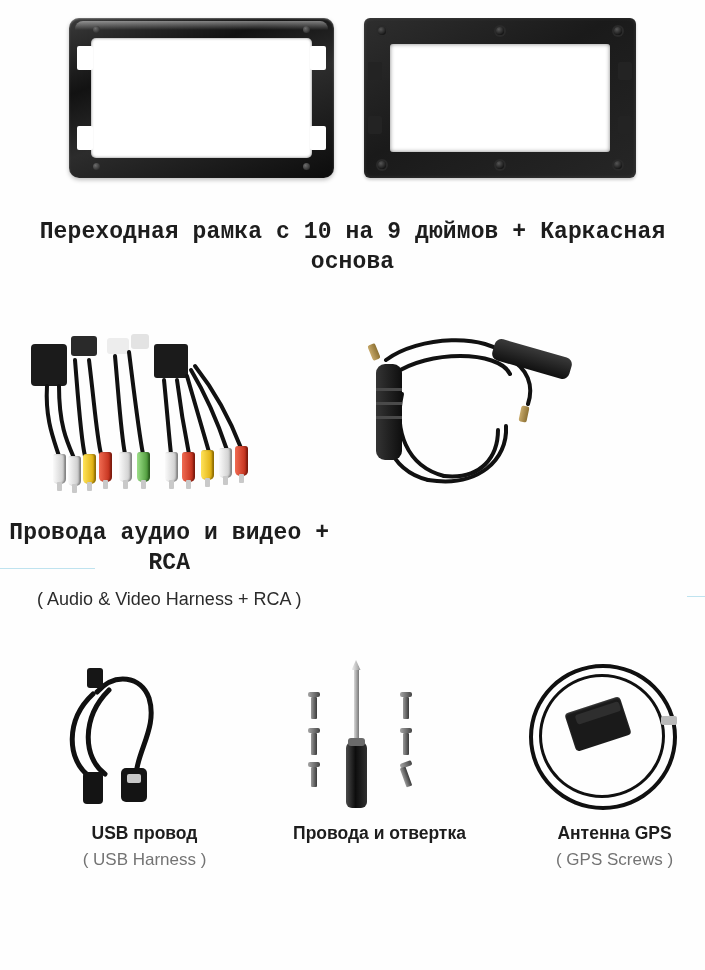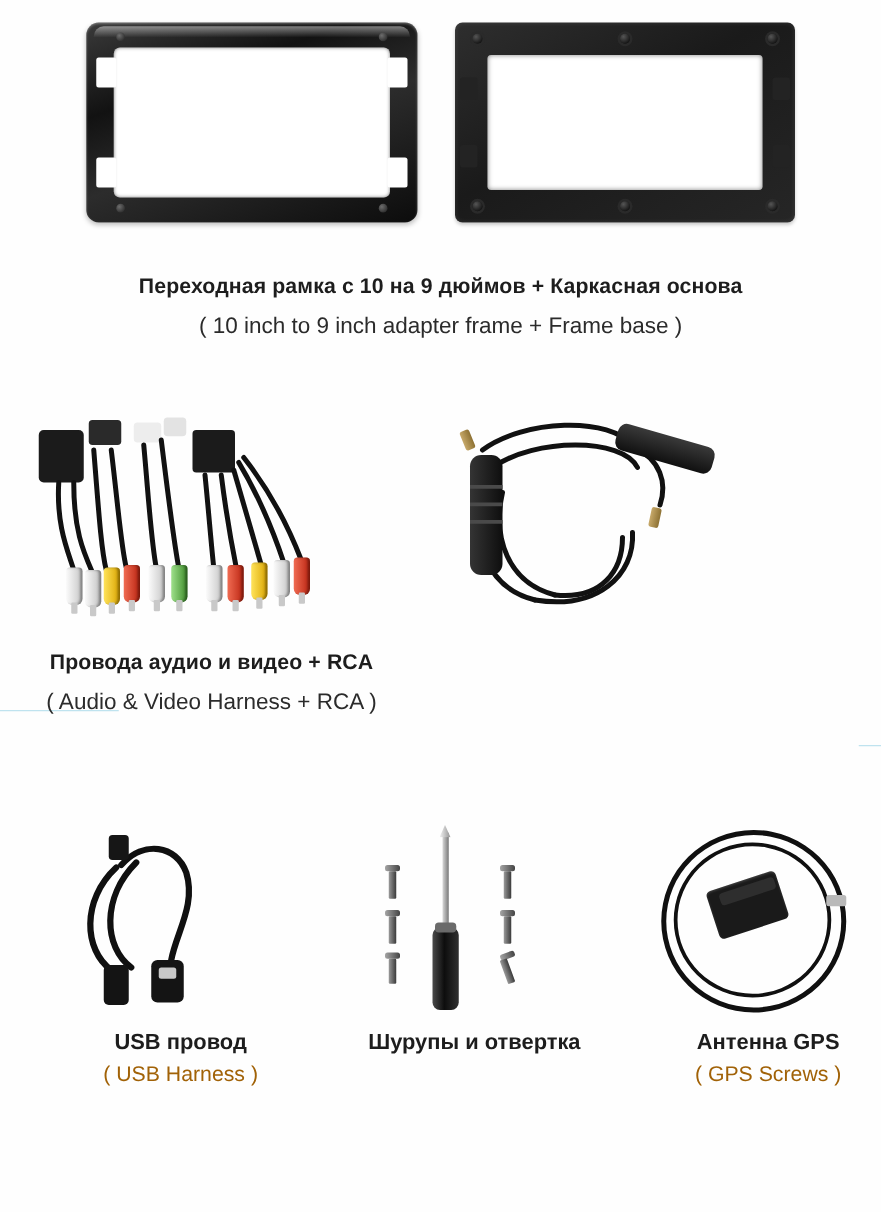--- a/index.html
+++ b/index.html
@@ -37,25 +37,26 @@
     justify-content: center;
     align-items: flex-end;
     gap: 30px;
   }
 
   .caption-block {
     text-align: center;
     width: 100%;
   }
   .caption-ru {
-    font-size: 17px;
+    font-size: 23px;
     font-weight: bold;
     color: #1d1d1d;
     letter-spacing: 0.1px;
     line-height: 1.3;
+    font-family: Liberation Mono, monospace;
   }
   .caption-en {
     font-size: 18px;
     font-weight: normal;
     color: #2b2b2b;
     line-height: 1.45;
     margin-top: 7px;
   }
 
   
@@ -206,21 +207,21 @@
     display: flex;
     flex-direction: column;
     align-items: center;
   }
   .art-box-sm {
     position: relative;
     width: 200px;
     height: 165px;
   }
   .caption-ru-sm { font-size: 17.5px; font-weight: bold; color: #1d1d1d; }
-  .caption-en-sm { font-size: 17px; color: #a16207; margin-top: 6px; }
+  .caption-en-sm { font-size: 17px; color: #737373; margin-top: 6px; }
 
   .screw {
     position: absolute;
     width: 6px;
     background: linear-gradient(to right,#9a9a9a,#3a3a3a);
     border-radius: 1px;
   }
   .screw-head {
     position: absolute;
     width: 12px; height: 5px;
@@ -301,21 +302,20 @@
         <div class="base-hole bh3"></div>
         <div class="base-hole bh4"></div>
         <div class="base-hole bh5"></div>
         <div class="base-hole bh6"></div>
       </div>
 
     </div>
 
     <div class="caption-block" style="margin-top:40px;">
       <div class="caption-ru">Переходная рамка с 10 на 9 дюймов + Каркасная основа</div>
-      <div class="caption-en">( 10 inch to 9 inch adapter frame + Frame base )</div>
     </div>
   </div>
 
   <div class="section" id="section-harness">
     <div class="two-col">
 
       <div class="half">
         <div class="art-box">
 
           <div class="harness-plug" style="left:12px;top:14px;width:36px;height:42px;border-radius:4px;"></div>
@@ -450,21 +450,21 @@
           <div class="screw" style="left:123px;top:83px;height:22px;"></div>
           <div class="screw-head" style="left:120px;top:112px;transform:rotate(-20deg);"></div>
           <div class="screw" style="left:123px;top:117px;height:20px;transform:rotate(-20deg);"></div>
 
           <div class="driver-shaft" style="left:74px;top:16px;height:78px;"></div>
           <div style="position:absolute;left:72px;top:10px;width:9px;height:10px;background:linear-gradient(to right,#efefef,#8e8e8e);clip-path:polygon(50% 0,100% 100%,0 100%);"></div>
           <div class="driver-handle" style="left:66px;top:92px;width:21px;height:66px;"></div>
           <div style="position:absolute;left:68px;top:88px;width:17px;height:8px;background:#6a6a6a;border-radius:3px;"></div>
         </div>
         <div class="caption-block" style="margin-top:8px;">
-          <div class="caption-ru-sm">Шурупы и отвертка</div>
+          <div class="caption-ru-sm">Провода и отвертка</div>
         </div>
       </div>
 
       <div class="third">
         <div class="art-box-sm">
           <div class="coil" style="left:14px;top:14px;width:140px;height:138px;"></div>
           <div class="coil" style="left:24px;top:24px;width:120px;height:118px;border-width:3px;"></div>
           <div class="gps-disc" style="left:54px;top:54px;width:58px;height:40px;"></div>
           <div style="position:absolute;left:60px;top:58px;width:46px;height:10px;background:#2e2e2e;border-radius:3px;transform:rotate(-18deg);"></div>
           <div style="position:absolute;left:146px;top:66px;width:16px;height:9px;background:#b9b9b9;border-radius:2px;"></div>

